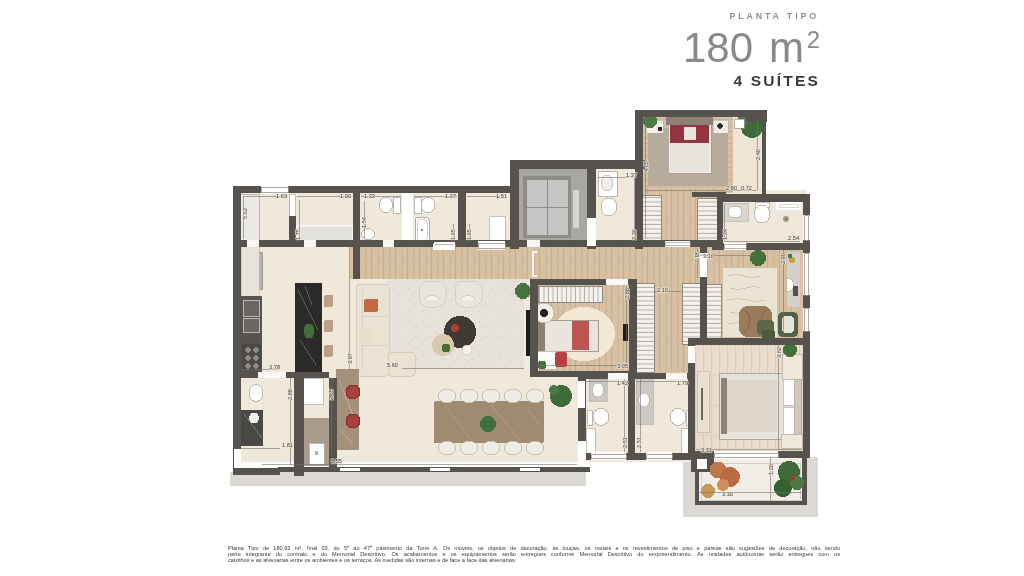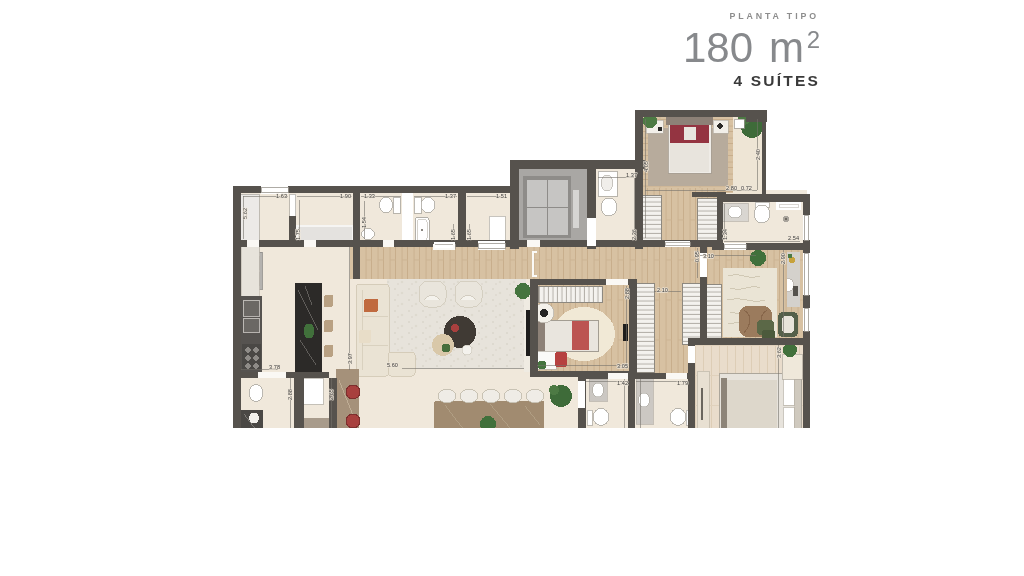--- a/index.html
+++ b/index.html
@@ -1,16 +1,16 @@
 <!DOCTYPE html>
 <html><head>
 <meta charset="utf-8">
 <style>
   html,body{margin:0;padding:0;background:#ffffff;}
-  #page{position:relative;width:1024px;height:428px;background:#c4b5fd;overflow:hidden;
+  #page{position:relative;width:1024px;height:576px;background:#c4b5fd;overflow:hidden;
         font-family:"Liberation Sans", sans-serif;}
   svg{position:absolute;left:0;top:0;}
   .dim{font-family:"Liberation Sans",sans-serif;font-size:5.6px;fill:#3c3c3c;}
   .dim text{stroke:rgba(240,232,219,0.85);stroke-width:1.5px;paint-order:stroke;stroke-linejoin:round;}
   #disclaimer{position:absolute;left:228px;top:546px;width:612px;
       font-size:5.6px;line-height:5.9px;color:#3b3b3b;}
   #disclaimer .jl{text-align:justify;text-align-last:justify;}
 </style>
 </head>
 <body>

